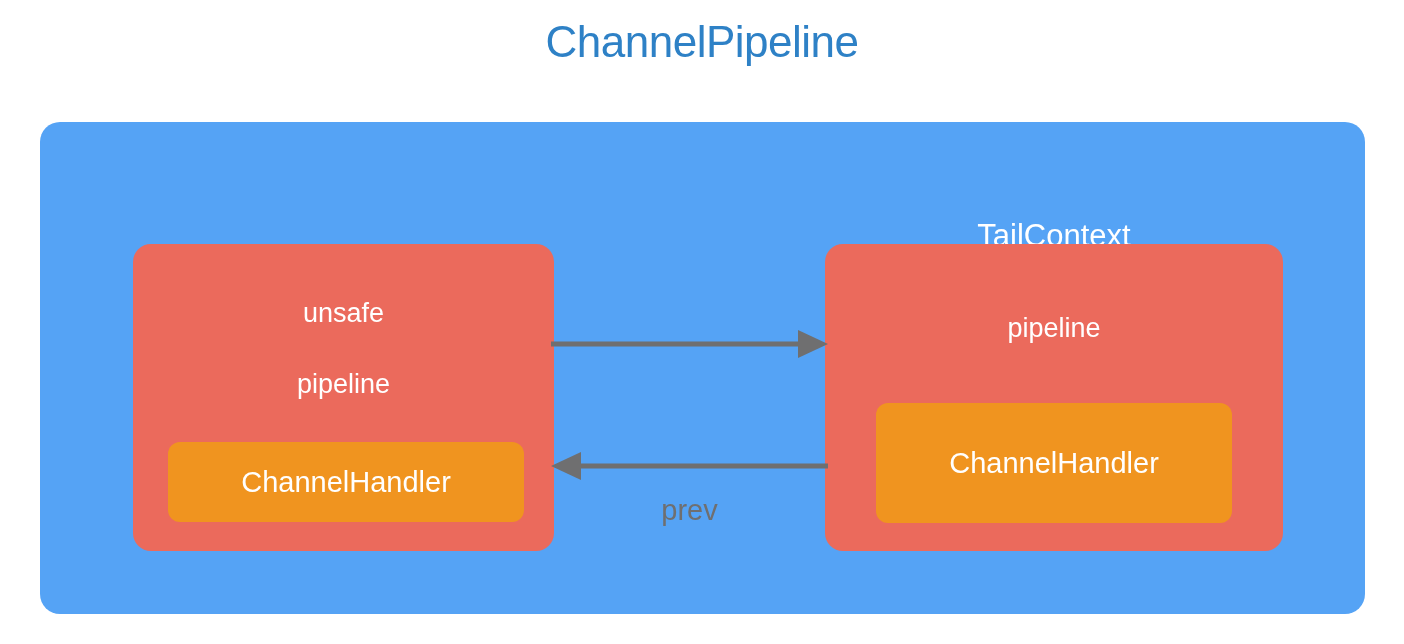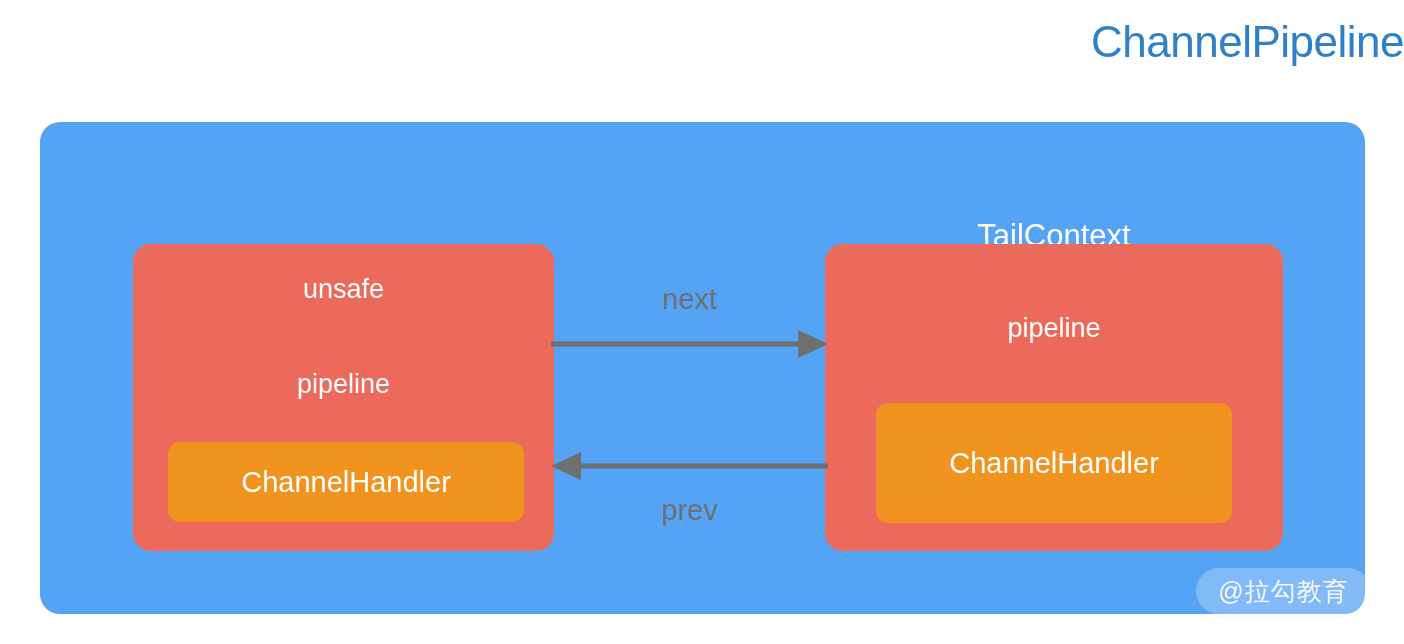--- a/index.html
+++ b/index.html
@@ -22,21 +22,21 @@
     width: 1404px;
     height: 644px;
   }
 
   
   .title {
     position: absolute;
     left: 0;
     top: 14px;
     width: 1404px;
-    text-align: right;
+    text-align: center;
     font-size: 44px;
     font-weight: 400;
     letter-spacing: -0.5px;
     color: #2E81C6;
     line-height: 56px;
     white-space: nowrap;
   }
 
   
   .pipeline-panel {
@@ -95,21 +95,21 @@
     position: absolute;
     font-size: 27px;
     font-weight: 400;
     color: #ffffff;
     text-align: center;
     white-space: nowrap;
     line-height: 34px;
   }
   .field-unsafe {
     left: 133px;
-    top: 272px;
+    top: 296px;
     width: 421px;
   }
   .field-pipeline-head {
     left: 133px;
     top: 367px;
     width: 421px;
   }
   .field-pipeline-tail {
     left: 825px;
     top: 311px;
@@ -231,21 +231,17 @@
     <g>
       <line x1="551" y1="344" x2="800" y2="344" stroke="#6F6F70" stroke-width="5"></line>
       <polygon points="798,330 828,344 798,358" fill="#6F6F70"></polygon>
     </g>
     <g>
       <line x1="828" y1="466" x2="580" y2="466" stroke="#6F6F70" stroke-width="5"></line>
       <polygon points="581,452 551,466 581,480" fill="#6F6F70"></polygon>
     </g>
   </svg>
 
-  <div class="arrow-label label-next">next</div>
 
   <div class="arrow-label label-prev">prev</div>
 
-  <div class="watermark">
-    <span class="watermark-text">@拉勾教育</span>
-  </div>
 
 </div>
 
 </body></html>

